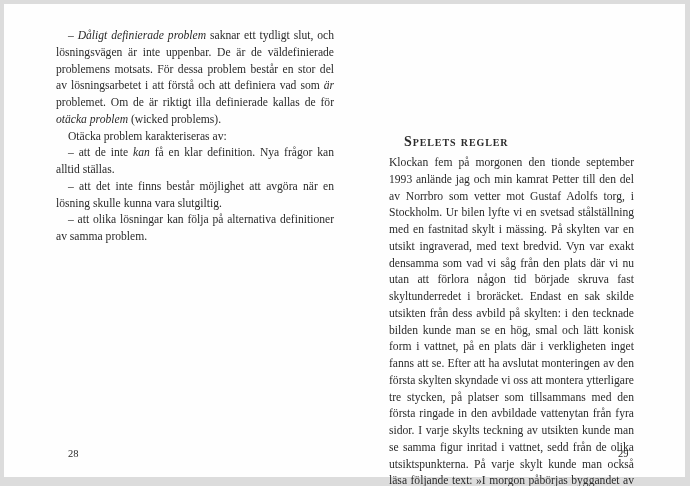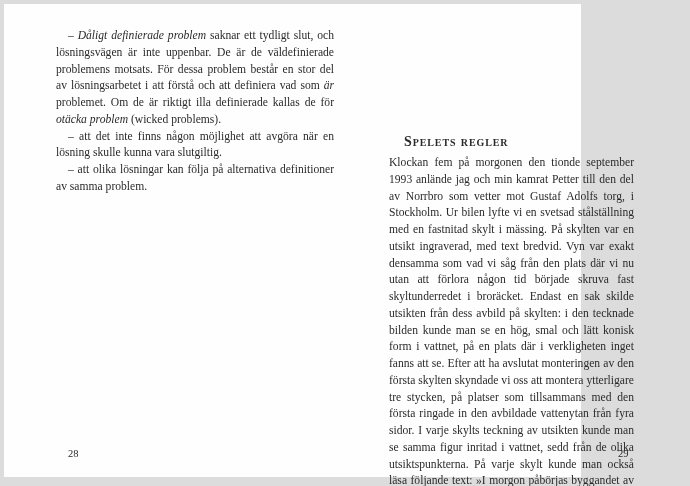--- a/index.html
+++ b/index.html
@@ -7,21 +7,21 @@
       width: 690px; height: 486px;
       background: #dcdcdc;
       position: relative;
       overflow: hidden;
       font-family: "Liberation Serif", "DejaVu Serif", serif;
       color: #2a2a2a;
     }
     .sheet {
       position: absolute;
       left: 4px; top: 4px;
-      width: 577px; height: 473px;
+      width: 681px; height: 473px;
       background: #fefefe;
     }
     .col {
       position: absolute;
       font-size: 11.6px;
       line-height: 16.75px;
       text-align: justify;
       hyphens: manual;
     }
     .col-left { left: 52px; top: 24px; width: 278px; }
@@ -50,22 +50,24 @@
     em { font-style: italic; }
   </style>
 </head>
 <body>
 
 <div class="sheet">
 
   <div class="col col-left">
     <p class="indent"><span>– </span><em>Dåligt definierade problem</em><span> saknar ett tydligt slut, och lösningsvägen är inte uppenbar. De är de väldefinierade problemens motsats. För dessa problem består en stor del av lösningsarbetet i att förstå och att definiera vad som </span><em>är</em><span> problemet. Om de är riktigt illa definierade kallas de för </span><em>otäcka problem</em><span> (wicked problems).</span></p>
 
+    <p class="indent">Otäcka problem karakteriseras av:</p>
 
-    <p class="indent">– att det inte finns någon möjlighet att avgöra när en lösning skulle kunna vara slutgiltig.</p>
+    <p class="indent"><span>– att de inte </span><em>kan</em><span> få en klar definition. Nya frågor kan alltid ställas.</span></p>
+    <p class="indent">– att det inte finns består möjlighet att avgöra när en lösning skulle kunna vara slutgiltig.</p>
     <p class="indent">– att olika lösningar kan följa på alternativa definitioner av samma problem.</p>
 
   </div>
 
   <div class="heading">Spelets regler</div>
 
   <div class="col col-right">
     <p>Klockan fem på morgonen den tionde september 1993 anlände jag och min kamrat Petter till den del av Norrbro som vetter mot Gustaf Adolfs torg, i Stockholm. Ur bilen lyfte vi en svetsad stålställning med en fastnitad skylt i mässing. På skylten var en utsikt ingraverad, med text bredvid. Vyn var exakt densamma som vad vi såg från den plats där vi nu utan att förlora någon tid började skruva fast skyltunderredet i broräcket. Endast en sak skilde utsikten från dess avbild på skylten: i den tecknade bilden kunde man se en hög, smal och lätt konisk form i vattnet, på en plats där i verkligheten inget fanns att se. Efter att ha avslutat monteringen av den första skylten skyndade vi oss att montera ytterligare tre stycken, på platser som tillsammans med den första ringade in den avbildade vattenytan från fyra sidor. I varje skylts teckning av utsikten kunde man se samma figur inritad i vattnet, sedd från de olika utsiktspunkterna. På varje skylt kunde man också läsa följande text: »I morgon påbörjas byggandet av en 24 m hög tegelskorsten på den markerade platsen«.</p>
   </div>
 

